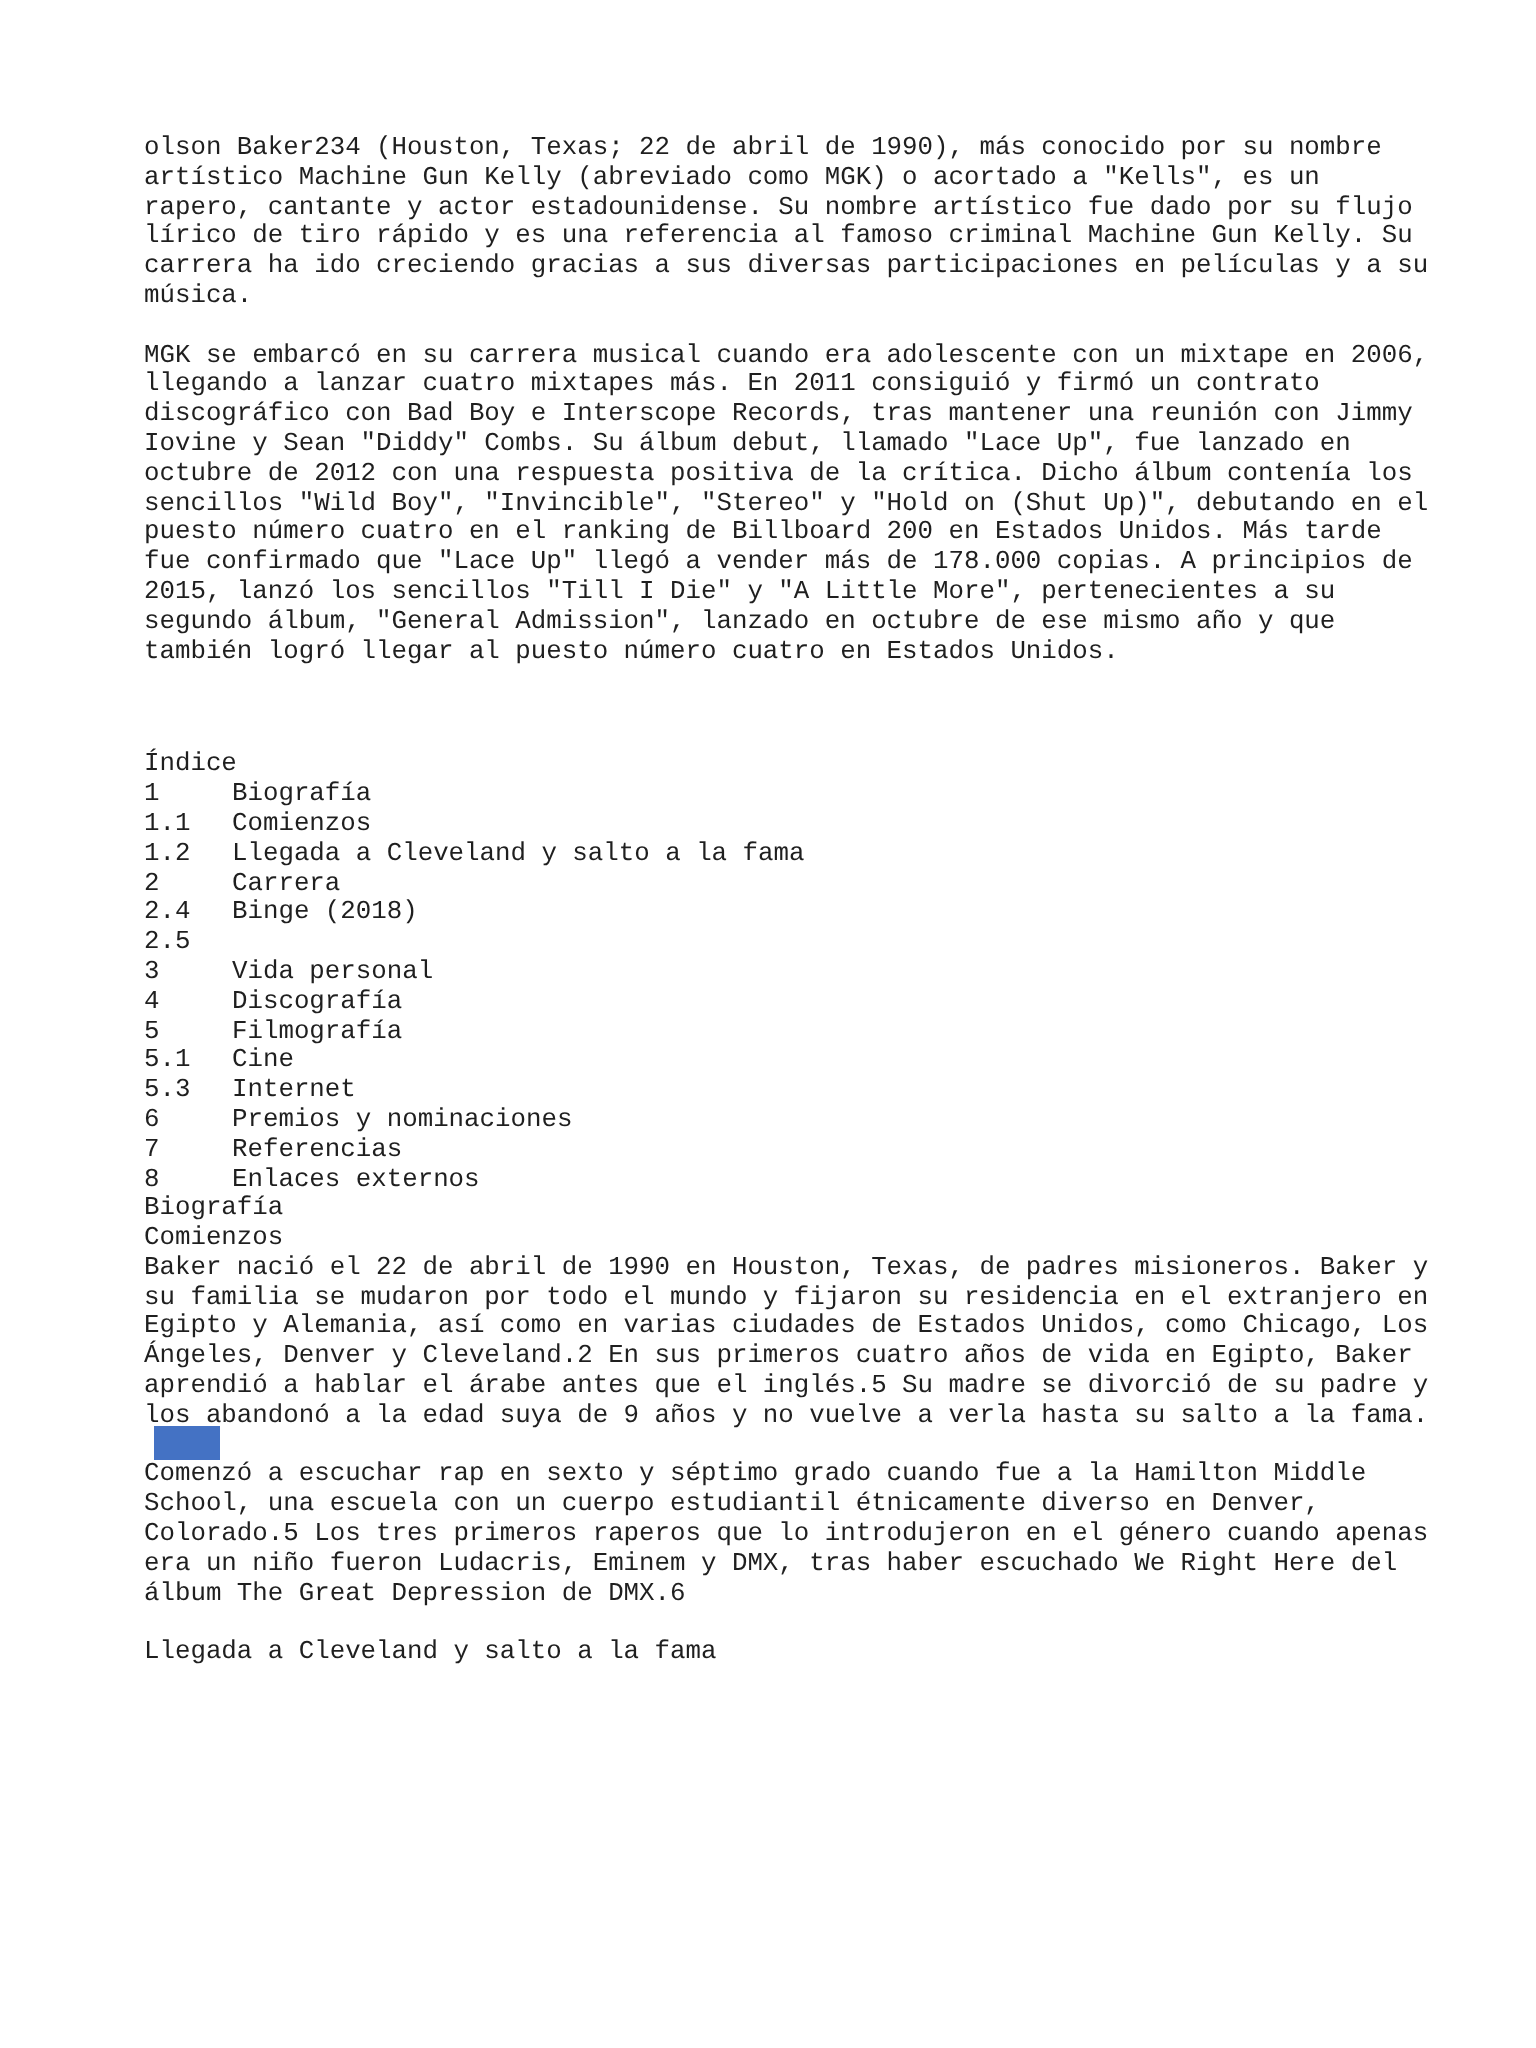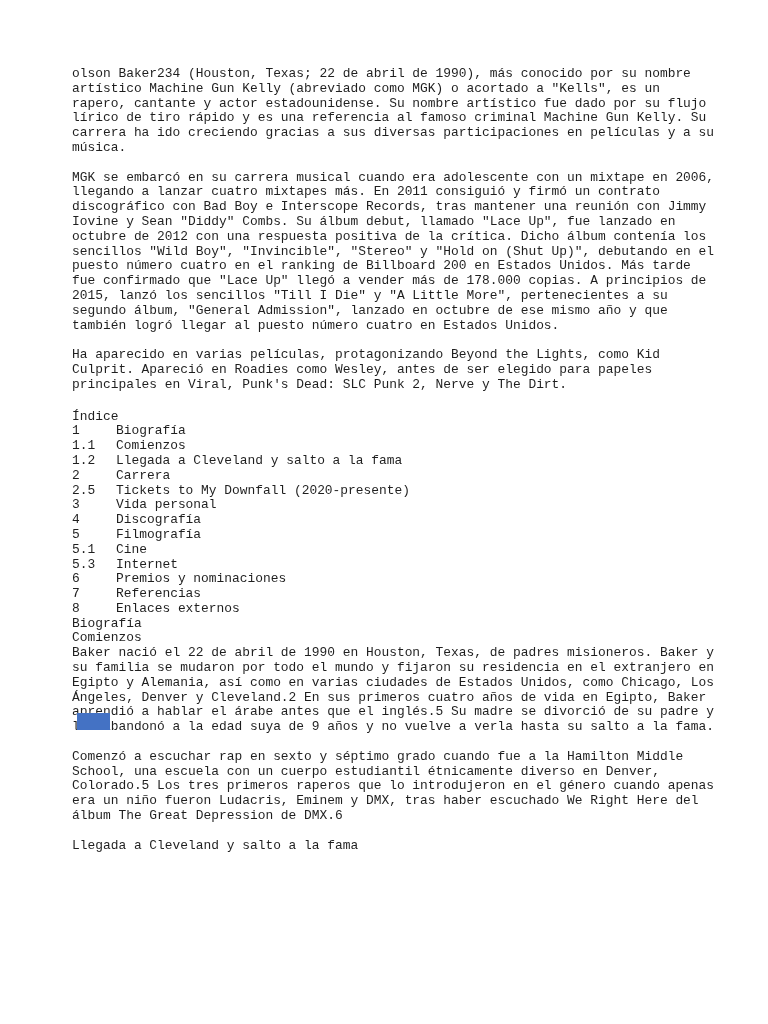--- a/index.html
+++ b/index.html
@@ -17,21 +17,21 @@
     font-family: "Liberation Mono", "DejaVu Sans Mono", monospace;
     font-size: 12.9px;
     line-height: 14.8px;
   }
   pre.block {
     font: inherit;
     white-space: pre;
     color: inherit;
   }
   .gap1 { margin-top: 14.8px; }
-  .gap2 { margin-top: 17px; }
+  .gap2 { margin-top: 42px; }
   .line { white-space: pre; }
   .toc-row { display: flex; }
   .toc-num { width: 44px; flex: 0 0 44px; }
   .next-page-fragment {
     position: absolute;
     left: 77px; bottom: 0;
     width: 33px; height: 17px;
     background: #4472c4;
   }
 </style>
@@ -52,23 +52,20 @@
 discográfico con Bad Boy e Interscope Records, tras mantener una reunión con Jimmy
 Iovine y Sean "Diddy" Combs. Su álbum debut, llamado "Lace Up", fue lanzado en
 octubre de 2012 con una respuesta positiva de la crítica. Dicho álbum contenía los
 sencillos "Wild Boy", "Invincible", "Stereo" y "Hold on (Shut Up)", debutando en el
 puesto número cuatro en el ranking de Billboard 200 en Estados Unidos. Más tarde
 fue confirmado que "Lace Up" llegó a vender más de 178.000 copias. A principios de
 2015, lanzó los sencillos "Till I Die" y "A Little More", pertenecientes a su
 segundo álbum, "General Admission", lanzado en octubre de ese mismo año y que
 también logró llegar al puesto número cuatro en Estados Unidos.</pre>
 
-  <pre class="block gap1">Ha aparecido en varias películas, protagonizando Beyond the Lights, como Kid
-Culprit. Apareció en Roadies como Wesley, antes de ser elegido para papeles
-principales en Viral, Punk's Dead: SLC Punk 2, Nerve y The Dirt.</pre>
 
   <div class="gap2">
     <div class="line">Índice</div>
     <div>
 
     <div class="toc-row">
         <span class="toc-num">1</span>
         <span class="toc-label">Biografía</span>
       </div>
         <div class="toc-row">
@@ -77,22 +74,25 @@
       </div>
         <div class="toc-row">
         <span class="toc-num">1.2</span>
         <span class="toc-label">Llegada a Cleveland y salto a la fama</span>
       </div>
         <div class="toc-row">
         <span class="toc-num">2</span>
         <span class="toc-label">Carrera</span>
       </div>
         <div class="toc-row">
+        <span class="toc-num">2.4</span>
+        <span class="toc-label">Binge (2018)</span>
+      </div>
+        <div class="toc-row">
         <span class="toc-num">2.5</span>
-        <span class="toc-label">Tickets to My Downfall (2020-presente)</span>
       </div>
         <div class="toc-row">
         <span class="toc-num">3</span>
         <span class="toc-label">Vida personal</span>
       </div>
         <div class="toc-row">
         <span class="toc-num">4</span>
         <span class="toc-label">Discografía</span>
       </div>
         <div class="toc-row">

